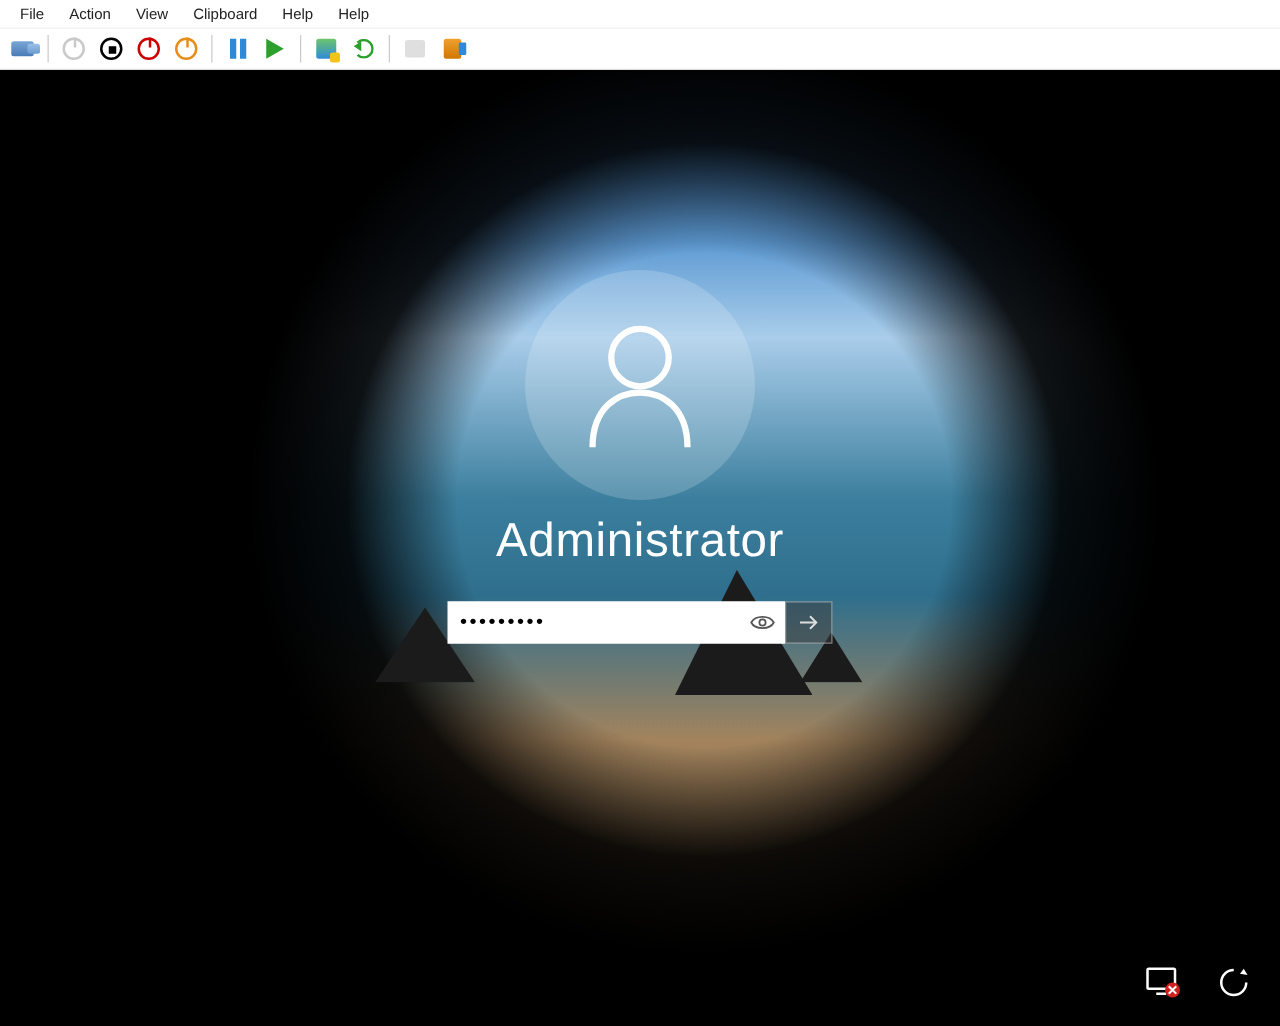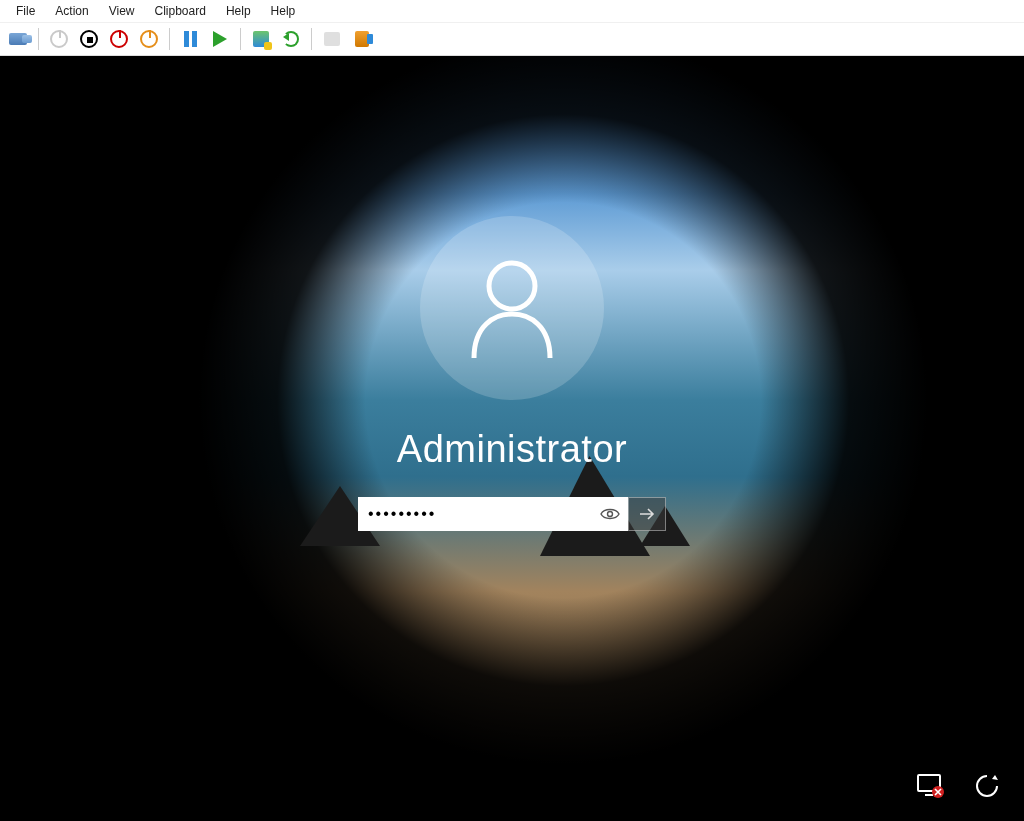--- a/index.html
+++ b/index.html
@@ -97,21 +97,21 @@
     display:flex;
     flex-direction:column;
     align-items:center;
   }
   .avatar {
     width:184px;height:184px;border-radius:50%;
     background:rgba(255,255,255,.18);
     display:flex;align-items:center;justify-content:center;
   }
   .username {
-    margin-top:28px;
+    margin-top:12px;
     font-size:38px;
     font-weight:300;
     color:#fff;
     letter-spacing:.5px;
   }
   .pw-row {
     margin-top:26px;
     display:flex;
     align-items:stretch;
   }

